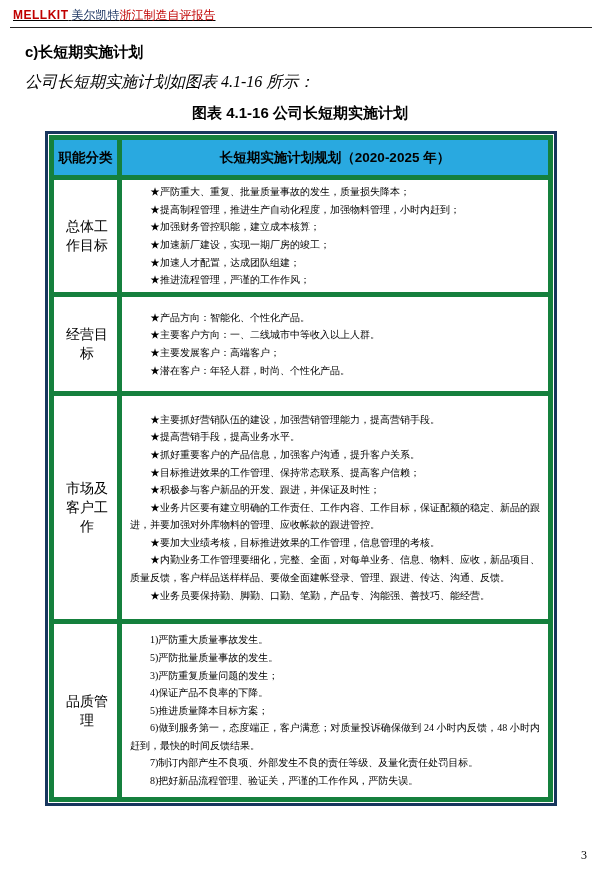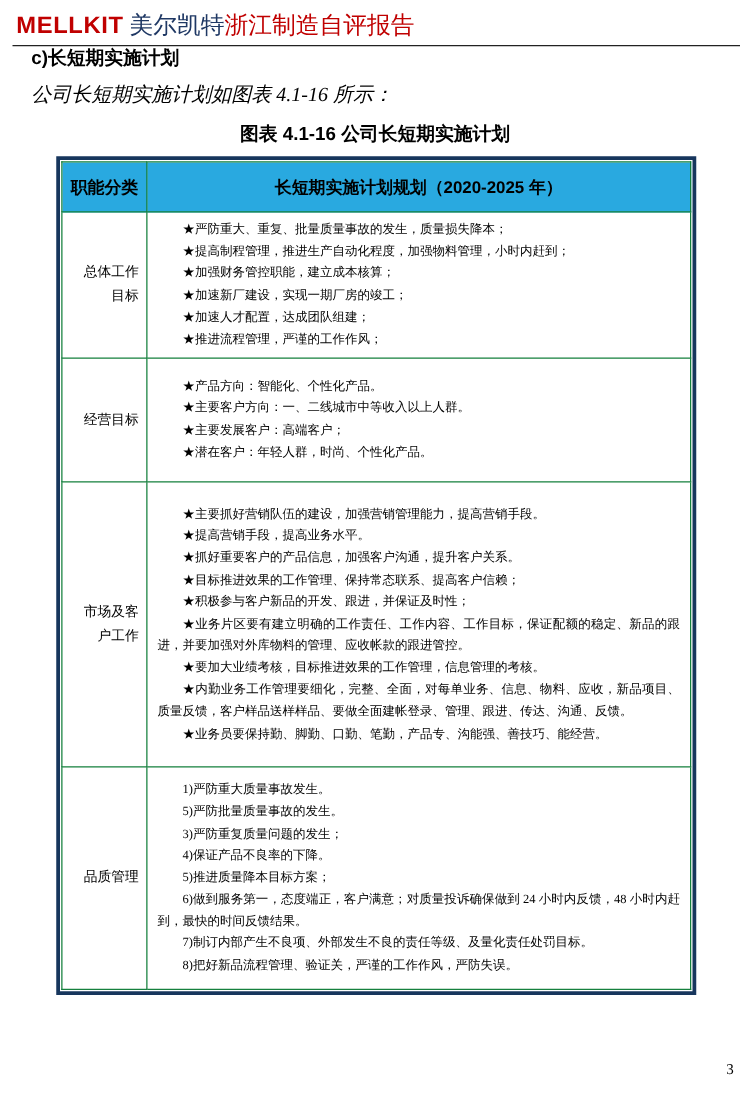--- a/index.html
+++ b/index.html
@@ -7,40 +7,41 @@
     width:600px;height:884px;
     background:#ffffff;
     position:relative;
     font-family:"Liberation Serif","DejaVu Serif",serif;
     color:#000;
     overflow:hidden;
   }
   
   .doc-header{
     padding:7px 8px 0 13px;
-    font-size:19px;
+    font-size:12px;
     font-weight:bold;
     white-space:nowrap;
+    text-decoration:underline;
   }
   .brand-en{
     font-family:"Liberation Sans","DejaVu Sans",sans-serif;
     color:#C00000;
     letter-spacing:.5px;
   }
   .brand-cn{ color:#1F3864; font-weight:normal; }
   .header-title-cn{ color:#C00000; font-weight:normal; }
   .header-rule{
     margin:3px 8px 0 10px;
     height:0;
     border:none;
     border-top:1.5px solid #222;
   }
   
   .section-heading{
-    margin:0 0 0 25px;
+    margin:15px 0 0 25px;
     font-family:"Liberation Sans","DejaVu Sans",sans-serif;
     font-size:15px;
     font-weight:bold;
   }
   .intro-line{
     margin:10px 0 0 25px;
     font-size:16px;
     font-style:italic;
   }
   .table-caption{
@@ -57,39 +58,39 @@
     border:3px solid #17365D;
     padding:1px;                 
     box-sizing:border-box;
   }
   table.plan-table{
     width:100%;
     border-collapse:collapse;
     table-layout:fixed;
   }
   .plan-table th,.plan-table td{
-    border:1px solid #15803d;
+    border:5px solid #15803d;
     box-sizing:border-box;
   }
   .plan-table thead th{
     background:#29A9E0;
     font-family:"Liberation Sans","DejaVu Sans",sans-serif;
     font-size:13.5px;
     font-weight:bold;
     height:40px;
     text-align:center;
     vertical-align:middle;
     padding:2px 4px;
   }
   .col-label{ width:68px; }
   td.label-cell{
-    font-size:11px;
+    font-size:14px;
     padding:2px 6px 2px 9px;
     vertical-align:middle;
-    text-align:right;
+    text-align:center;
     line-height:19px;
   }
   td.content-cell{
     padding:3px 8px 3px 8px;
     vertical-align:middle;
     font-size:10px;
     line-height:17.6px;
   }
   .cell-line{
     margin:0;

